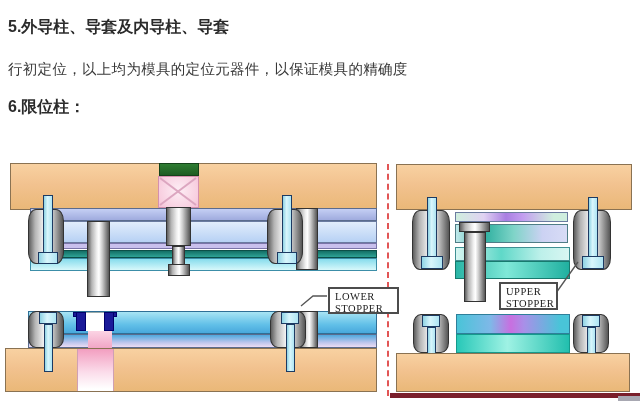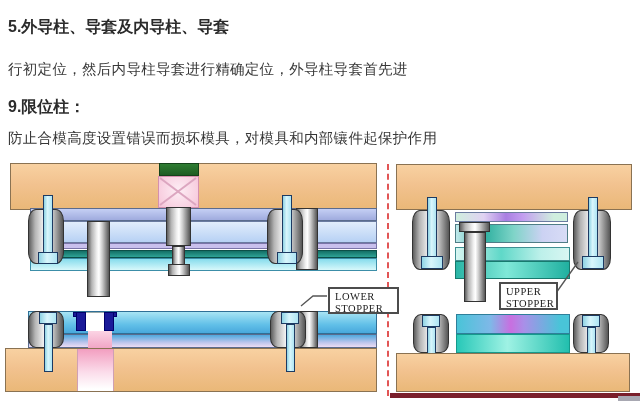--- a/index.html
+++ b/index.html
@@ -45,23 +45,22 @@
                padding:2px 0 0 5px;letter-spacing:0.5px;}
   .stopper-box span{display:block;}
   svg.overlay{position:absolute;left:0;top:0;pointer-events:none;}
 </style>
 </head>
 <body>
 
 <div class="page">
 
   <div class="abs txt h" style="left:8px;top:5px;margin-top:12px;">5.外导柱、导套及内导柱、导套</div>
-  <div class="abs txt b" style="left:8px;top:60px;">行初定位，然后内导柱导套进行精确定位，外导柱导套首先进</div>
-  <div class="abs txt h" style="left:8px;top:97px;">9.限位柱：</div>
-  <div class="abs txt b" style="left:8px;top:129px;">防止合模高度设置错误而损坏模具，对模具和内部镶件起保护作用</div>
+  <div class="abs txt b" style="left:8px;top:60px;">行初定位，以上均为模具的定位元器件，以保证模具的精确度</div>
+  <div class="abs txt h" style="left:8px;top:97px;">6.限位柱：</div>
 
   <div class="abs tan" style="left:10px;top:163px;width:367px;height:47px;"></div>
   <div class="abs periw" style="left:30px;top:208px;width:347px;height:13px;"></div>
   <div class="abs lblue" style="left:30px;top:221px;width:347px;height:22px;"></div>
   <div class="abs lav" style="left:30px;top:243px;width:347px;height:6px;"></div>
   <div class="abs dteal" style="left:30px;top:250px;width:347px;height:8px;"></div>
   <div class="abs cyanstrip" style="left:30px;top:258px;width:347px;height:13px;"></div>
 
   <div class="abs greenblk" style="left:159px;top:163px;width:40px;height:13px;"></div>
   <div class="abs xbox" style="left:158px;top:176px;width:41px;height:32px;"></div>

